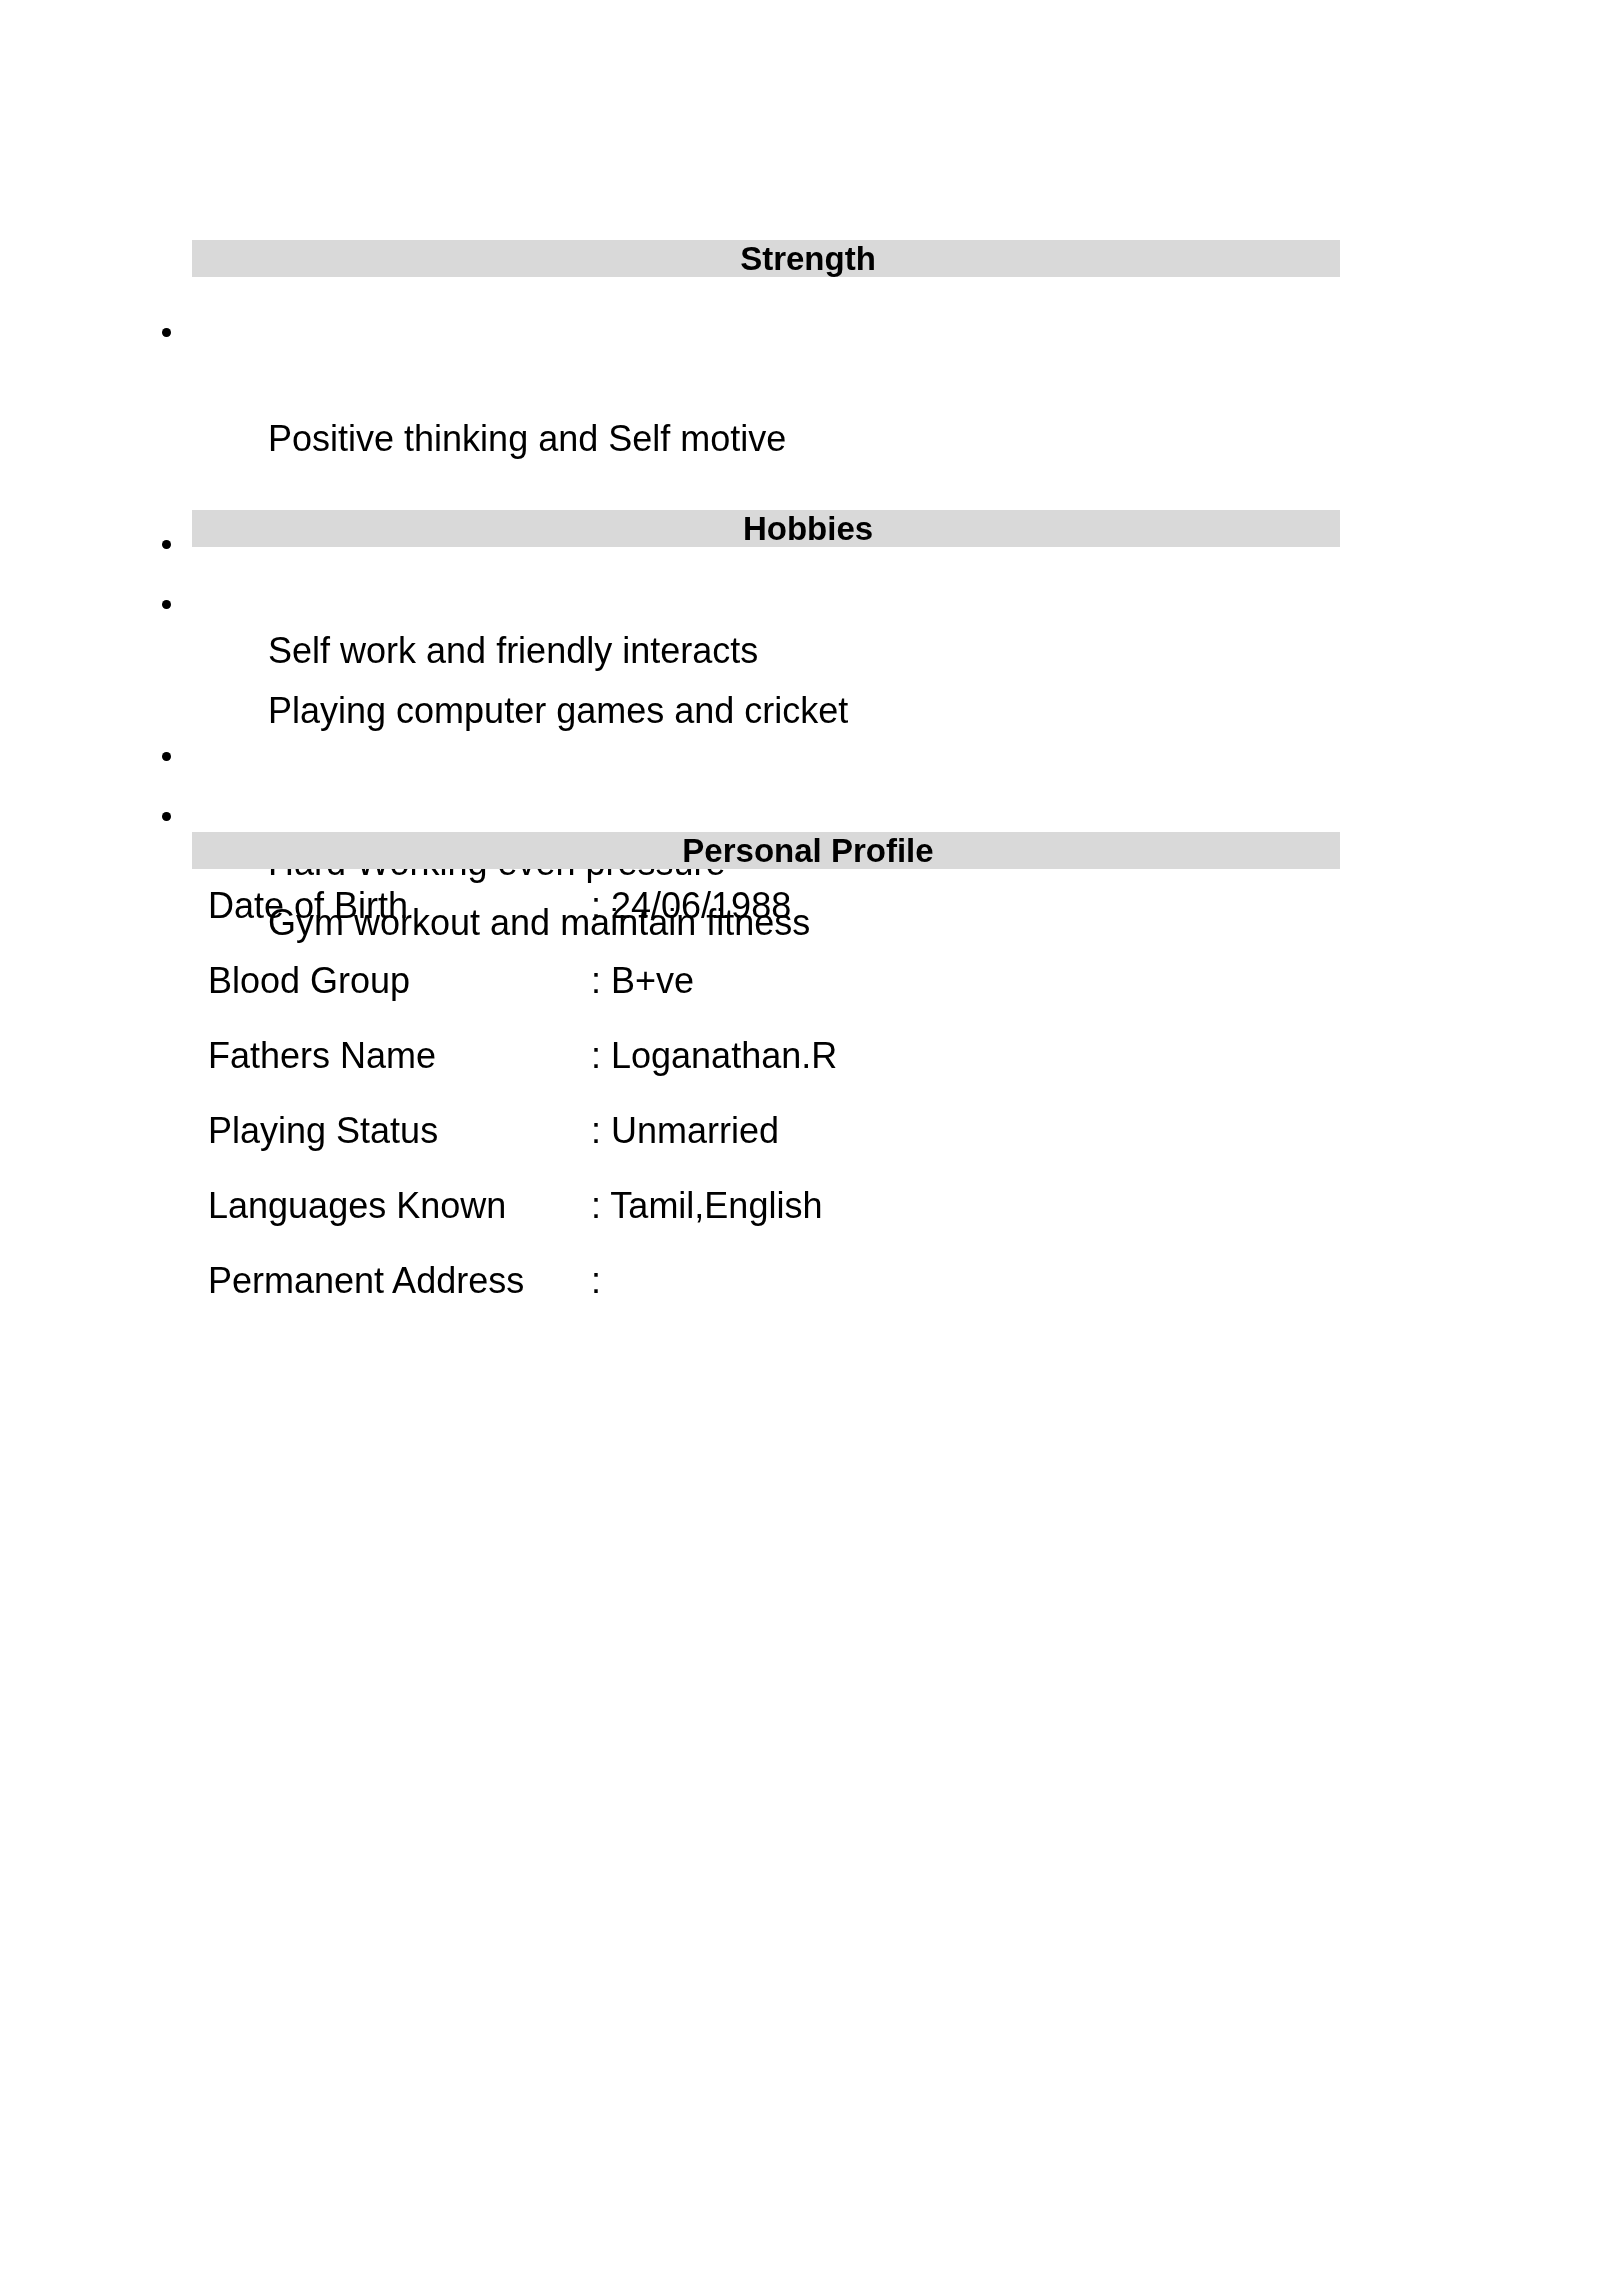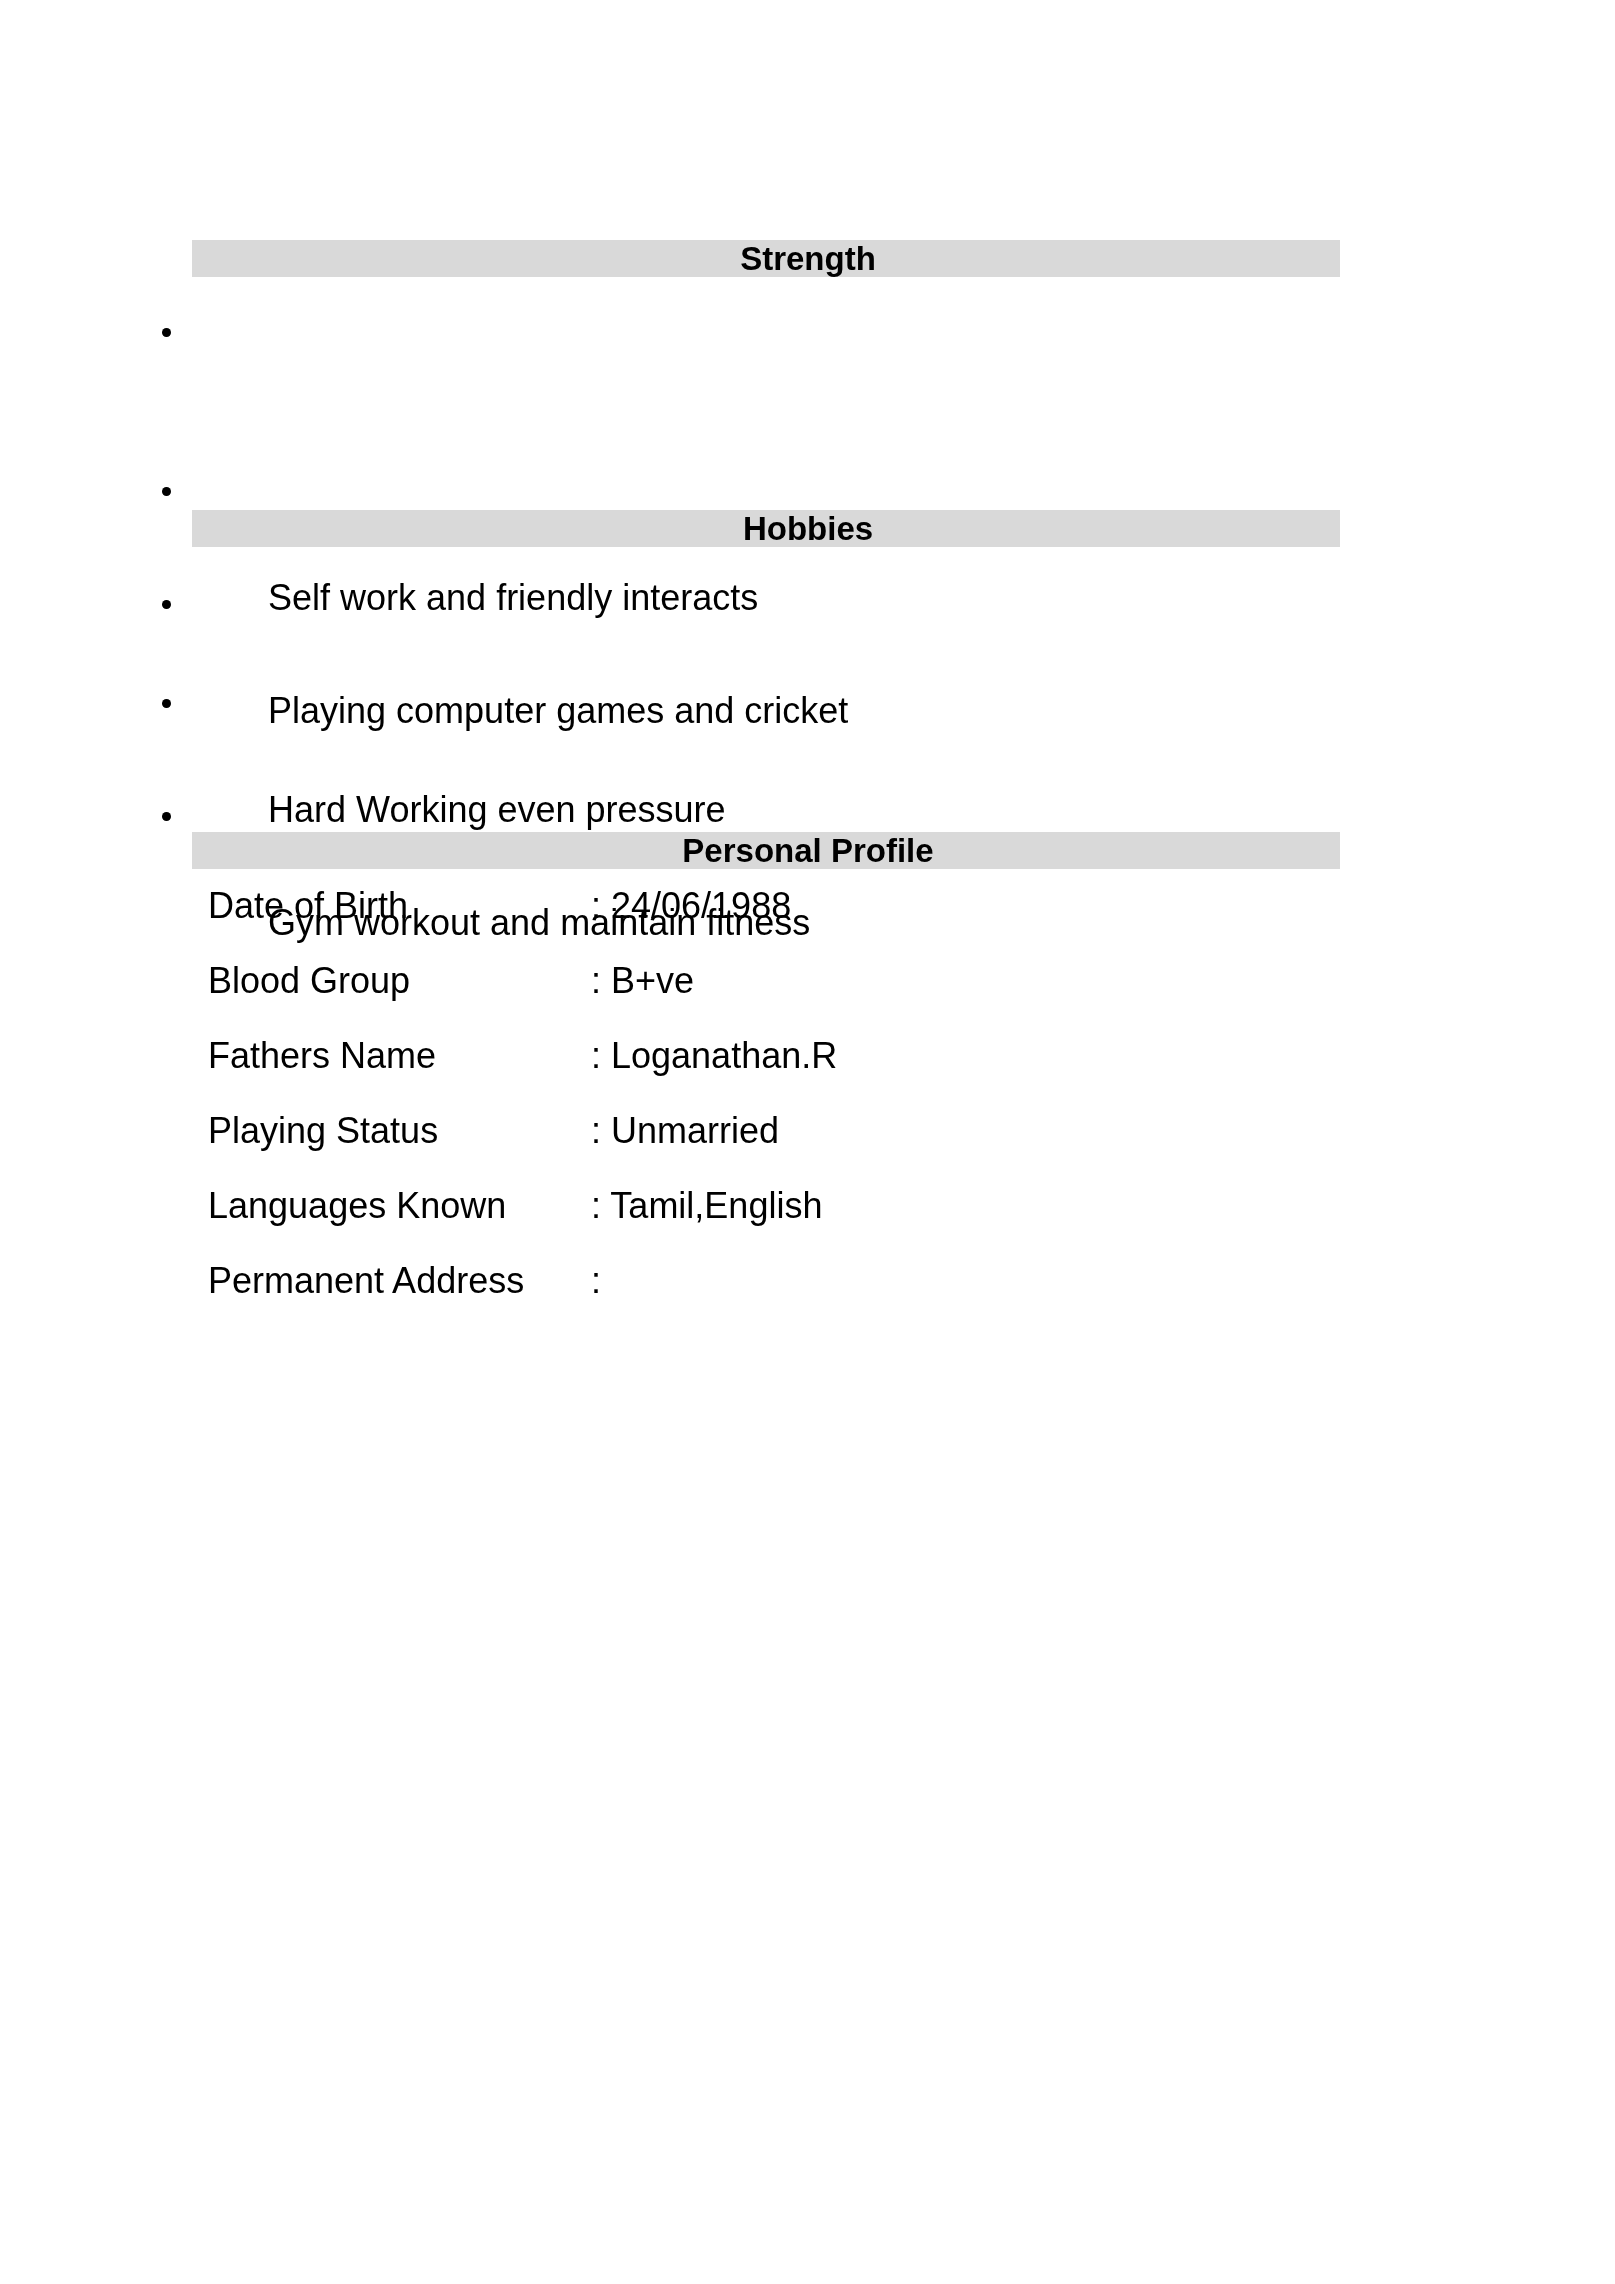--- a/index.html
+++ b/index.html
@@ -87,20 +87,21 @@
 <body>
 
 <div class="page">
 
   <div class="section-bar bar-strength">
     <span>Strength</span>
   </div>
   <ul class="bullet-list list-strength">
     <li>
       <span class="dot"></span>
+      <span>Positive thinking and Self motive</span>
     </li>
     <li>
       <span class="dot"></span>
       <span>Self work and friendly interacts</span>
     </li>
     <li>
       <span class="dot"></span>
       <span>Hard Working even pressure</span>
     </li>
   </ul>

